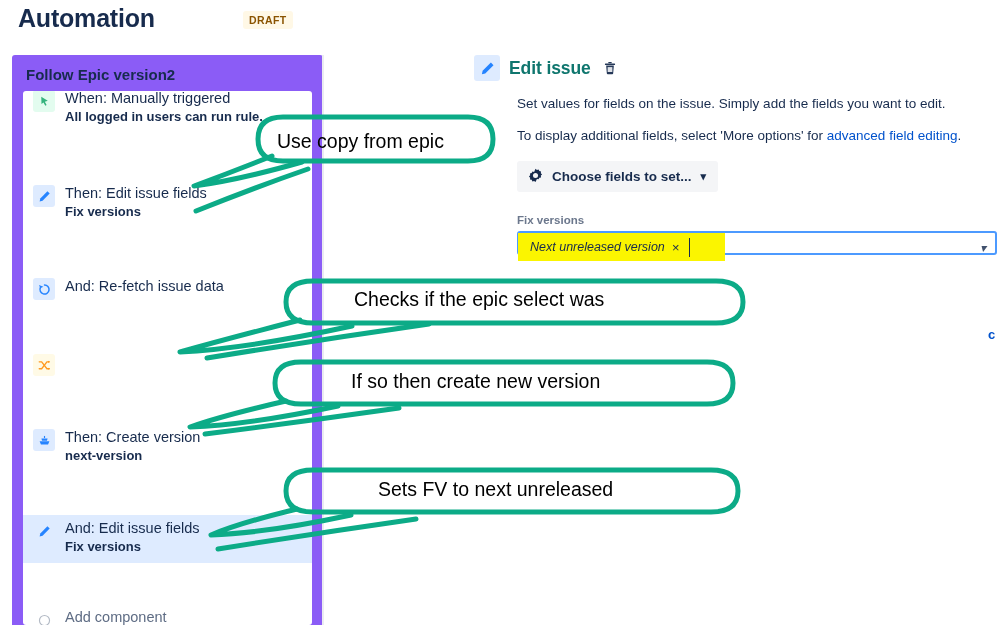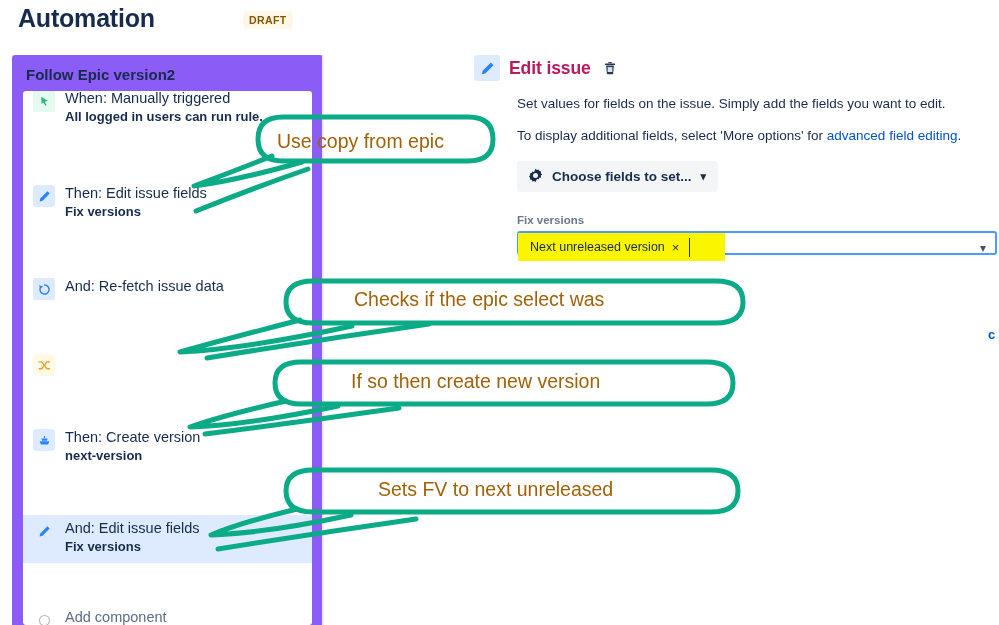--- a/index.html
+++ b/index.html
@@ -81,21 +81,21 @@
   
   .detail {
     position: absolute; left: 474px; top: 55px; width: 520px;
   }
   .detail-head { display: flex; align-items: center; gap: 9px; }
   .detail-head .hd-icon {
     width: 26px; height: 26px; border-radius: 3px; background: #deebff;
     display: flex; align-items: center; justify-content: center;
   }
   .detail-title {
-    font-size: 17.5px; font-weight: 700; color: #be185d; letter-spacing: -0.1px;
+    font-size: 17.5px; font-weight: 700; color: #0f766e; letter-spacing: -0.1px;
   }
   .trash-btn {
     width: 20px; height: 22px; display: flex; align-items: center; justify-content: center;
     cursor: pointer;
   }
   .detail-p {
     font-size: 13.5px; color: #172b4d; line-height: 18px;
     margin: 14px 0 0 43px; width: 490px;
   }
   .detail-p:first-of-type { margin-top: 17px; }
@@ -111,21 +111,21 @@
     cursor: pointer;
   }
   .caret { font-size: 11px; line-height: 1; color:#172b4d; }
 
   .field-label {
     margin: 22px 0 5px 43px;
     font-size: 11.5px; font-weight: 700; color: #6b778c;
   }
   .field-wrap {
     position: relative;
-    margin-left: 43px; width: 480px; height: 24px;
+    margin-left: 43px; width: 480px; height: 24px; font-style: italic;
   }
   .field-box {
     position: absolute; inset: 0;
     background: #ffffff;
     border: 2px solid #4c9aff; border-radius: 3px;
   }
   .field-highlight {
     position: absolute; left: 1px; top: 2px;
     width: 207px; height: 28px;
     background: #fbf500;
@@ -150,21 +150,21 @@
     font-size: 13px; color: #0052cc; font-weight: 600;
   }
 
   
   .annots {
     position: absolute; left: 0; top: 0; width: 999px; height: 625px;
     pointer-events: none;
   }
   .annot-label {
     position: absolute;
-    font-size: 19.5px; color: #a16207;
+    font-size: 19.5px; color: #000000;
     font-family: "Liberation Sans", sans-serif;
     white-space: nowrap;
   }
 </style>
 </head>
 <body>
 
 <div id="page">
 
   <div class="page-title">Automation</div>

